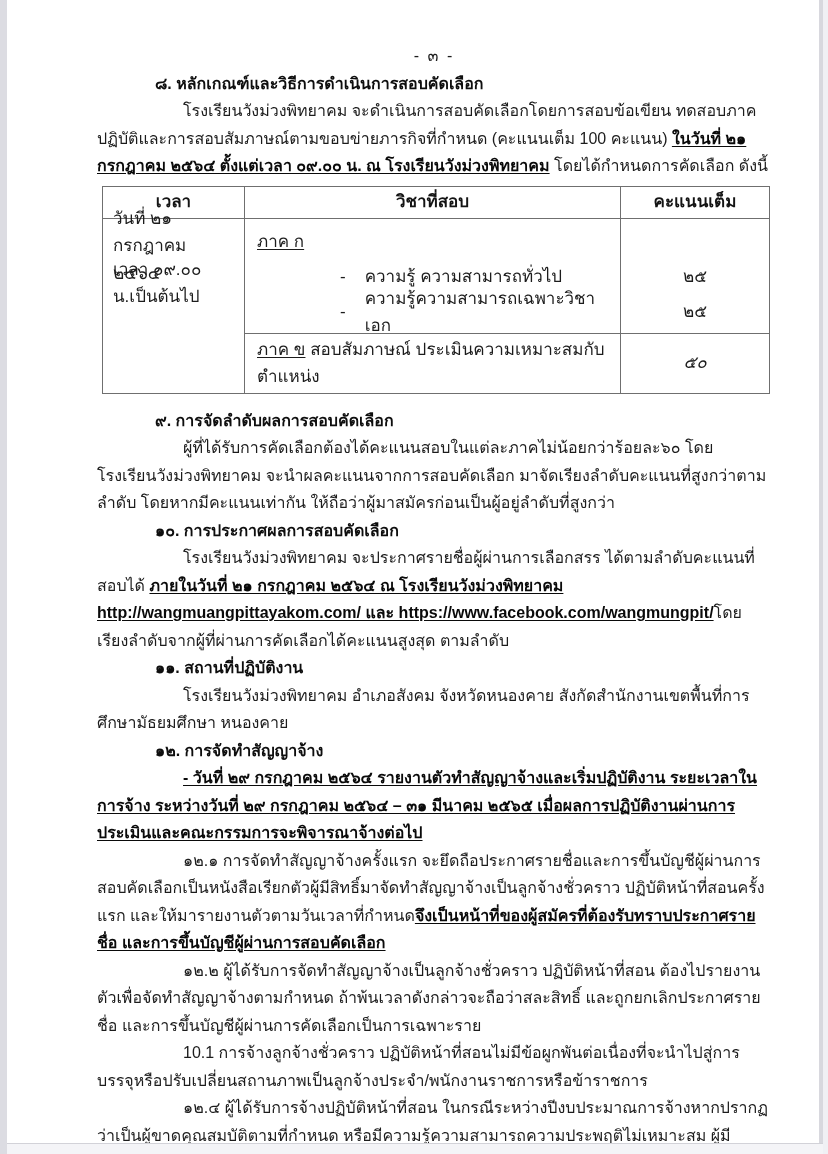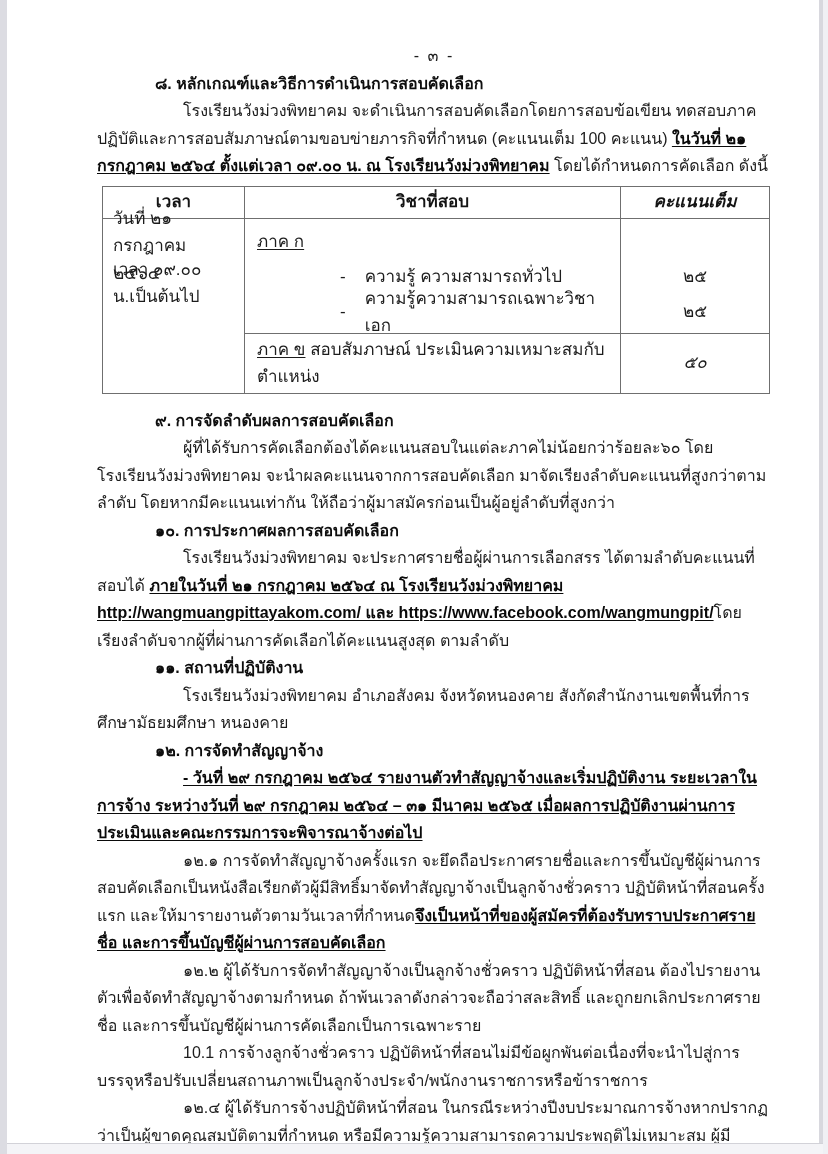--- a/index.html
+++ b/index.html
@@ -22,21 +22,21 @@
   .sec-h{font-weight:700;color:#0e0e0e;margin:0 0 0 58px;}
   .doc p{margin:0;text-indent:86px;overflow-wrap:anywhere;}
   .bu{font-weight:700;color:#0a0a0a;text-decoration:underline;text-underline-offset:2px;}
   .ul{text-decoration:underline;text-underline-offset:2px;}
 
   table.exam{border-collapse:collapse;table-layout:fixed;width:668px;margin:6px 0 13px 5px;}
   table.exam th,table.exam td{border:1.5px solid #6f6f6f;font-size:17px;}
   table.exam th{font-weight:700;text-align:center;height:31px;padding:0;color:#141414;}
   th.c1{width:141px;}
   th.c2{width:375px;}
-  th.c3{width:148px;font-style:italic;}
+  th.c3{width:148px;}
   td.c-time{vertical-align:top;padding:9px 6px 2px 10px;}
   td.c-time .tl{height:37px;display:flex;align-items:center;}
   td.c-subj{vertical-align:top;padding:6px 4px 3px 12px;}
   td.c-subj .tl{height:35px;display:flex;align-items:center;}
   td.c-subj .item{padding-left:83px;}
   td.c-subj .dash{display:inline-block;margin-right:19px;}
   td.c-score{vertical-align:top;padding:6px 0 3px 0;text-align:center;margin-left:35px;}
   td.c-score .tl{height:35px;display:flex;align-items:center;justify-content:center;}
   td.pb{height:35px;vertical-align:middle;padding-top:2px;padding-bottom:2px;}
   td.pb-score{text-align:center;vertical-align:middle;font-style:italic;}

